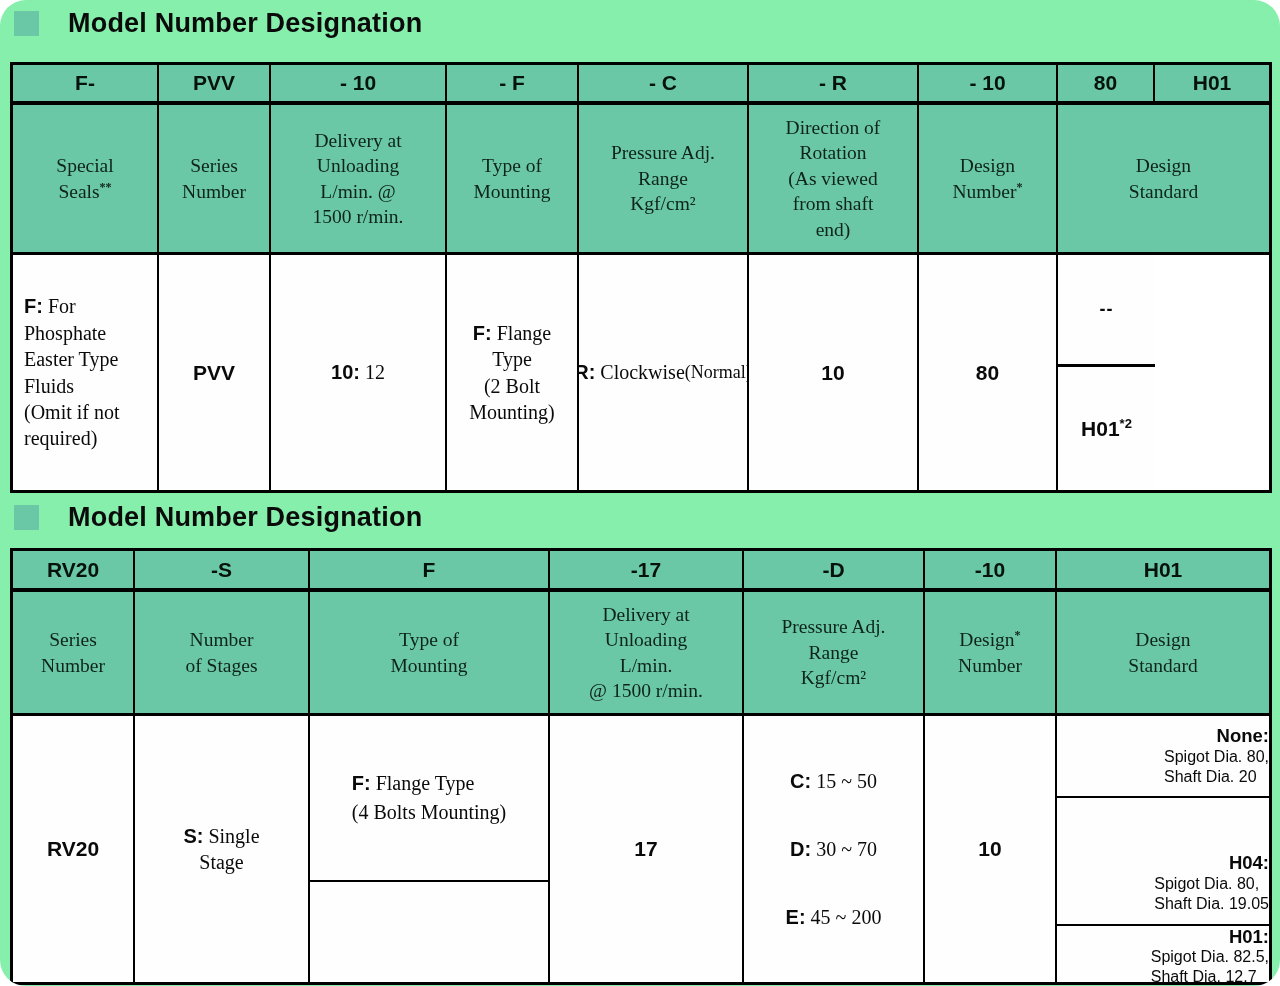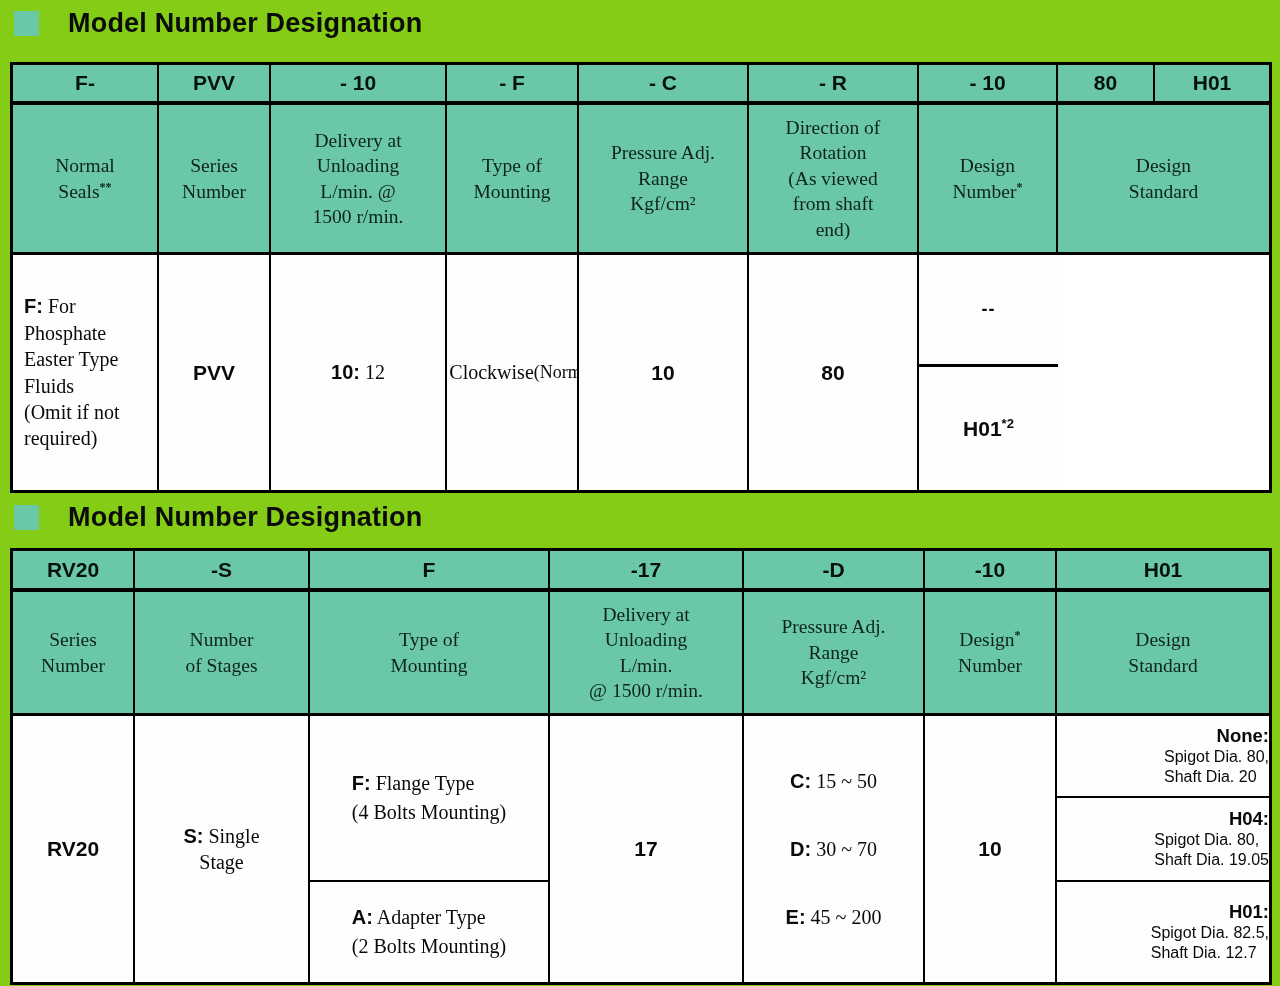--- a/index.html
+++ b/index.html
@@ -1,20 +1,21 @@
 <!DOCTYPE html>
 <html><head>
 <meta charset="utf-8">
 <style>
   * { box-sizing: border-box; }
   html, body { margin: 0; padding: 0; background: #ffffff; }
   .page {
     position: relative; width: 1280px; height: 986px;
-    background: #84cc16; color: #0a0a0a; overflow: hidden;
+    background: #86efac; color: #0a0a0a; overflow: hidden;
     font-family: "Liberation Serif", serif;
+    border-radius: 26px;
   }
 
   
   .title-row { position: absolute; left: 14px; display: flex; align-items: center; }
   .bullet { width: 25px; height: 25px; background: #6bc8a6; flex: 0 0 auto; }
   .title-text {
     margin: 0 0 0 29px;
     font-family: "Liberation Sans", sans-serif; font-weight: bold;
     font-size: 27px; color: #0b0b0b; letter-spacing: 0.2px; white-space: nowrap;
   }
@@ -65,21 +66,21 @@
   
   .split { flex-direction: column; align-items: stretch; padding: 0; justify-content: flex-start; }
   .sub { display: flex; align-items: center; justify-content: center; border-bottom: 3px solid #000; white-space: pre-line; }
   .sub.last { border-bottom: none; flex: 1 1 auto; }
   #t1-std-top { flex: 0 0 112px; font-size: 18px; letter-spacing: 1px; }
   #t2-mount-f { flex: 0 0 166px; border-bottom-width: 2px; }
   #t2-mount-a { flex: 1 1 auto; }
   .mountcell { justify-content: center; text-align: left; font-size: 20px; line-height: 1.45; }
   .stdcell { flex-direction: column; align-items: flex-end; justify-content: center; text-align: left; padding-left: 8px; border-bottom-width: 2px; }
   #t2-std-0 { flex: 0 0 82px; }
-  #t2-std-1 { flex: 0 0 84px; }
+  #t2-std-1 { flex: 0 0 84px; margin-top: 44px; }
   .std-code { font-family: "Liberation Sans", sans-serif; font-weight: bold; font-size: 18.5px; line-height: 1.15; }
   .std-lines { font-family: "Liberation Sans", sans-serif; font-size: 16px; line-height: 1.25; white-space: pre-line; }
 </style>
 </head>
 <body>
 
 <div class="page">
 
   <div class="title-row" id="title1">
     <span class="bullet"></span>
@@ -91,21 +92,21 @@
     <div class="c code">F-</div>
     <div class="c code">PVV</div>
     <div class="c code">- 10</div>
     <div class="c code">- F</div>
     <div class="c code">- C</div>
     <div class="c code">- R</div>
     <div class="c code">- 10</div>
     <div class="c code">80</div>
     <div class="c code endcol">H01</div>
 
-    <div class="c lbl"><span><span>Normal
+    <div class="c lbl"><span><span>Special
 Seals</span><sup>**</sup></span></div>
     <div class="c lbl">Series
 Number</div>
     <div class="c lbl">Delivery at
 Unloading
 L/min. @
 1500 r/min.</div>
     <div class="c lbl">Type of
 Mounting</div>
     <div class="c lbl">Pressure Adj.
@@ -122,20 +123,24 @@
 Standard</div>
 
     <div class="c bd endrow leftcell"><div><b class="pfx">F:</b> <span>For
 Phosphate
 Easter Type
 Fluids
 (Omit if not
 required)</span></div></div>
     <div class="c bd endrow bcode">PVV</div>
     <div class="c bd endrow"><span><b class="pfx">10:</b> <span>12</span></span></div>
+    <div class="c bd endrow"><div><b class="pfx">F:</b> <span>Flange
+Type
+(2 Bolt
+Mounting)</span></div></div>
     <div class="c bd endrow">
       <div class="rotwrap">
         <div class="pline"><b class="pfx">R:</b> <span>Clockwise</span></div>
         <div class="rotnote">(Normal)</div>
       </div>
     </div>
     <div class="c bd endrow bcode">10</div>
     <div class="c bd endrow bcode">80</div>
     <div class="c bd endrow endcol split">
       <div class="sub bcode" id="t1-std-top">--</div>
@@ -175,22 +180,20 @@
 Number</span></span></div>
     <div class="c lbl endcol">Design
 Standard</div>
 
     <div class="c bd endrow bcode">RV20</div>
     <div class="c bd endrow"><div><b class="pfx">S:</b> <span>Single
 Stage</span></div></div>
     <div class="c bd endrow split">
       <div class="sub mountcell" id="t2-mount-f"><div><b class="pfx">F:</b> <span>Flange Type
 (4 Bolts Mounting)</span></div></div>
-      <div class="sub last mountcell" id="t2-mount-a"><div><b class="pfx">A:</b> <span>Adapter Type
-(2 Bolts Mounting)</span></div></div>
     </div>
     <div class="c bd endrow bcode">17</div>
     <div class="c bd endrow stack">
       <div class="pline"><b class="pfx">C:</b> <span>15 ~ 50</span></div>
       <div class="pline"><b class="pfx">D:</b> <span>30 ~ 70</span></div>
       <div class="pline"><b class="pfx">E:</b> <span>45 ~ 200</span></div>
     </div>
     <div class="c bd endrow bcode">10</div>
     <div class="c bd endrow endcol split">
       <div class="sub stdcell" id="t2-std-0">

